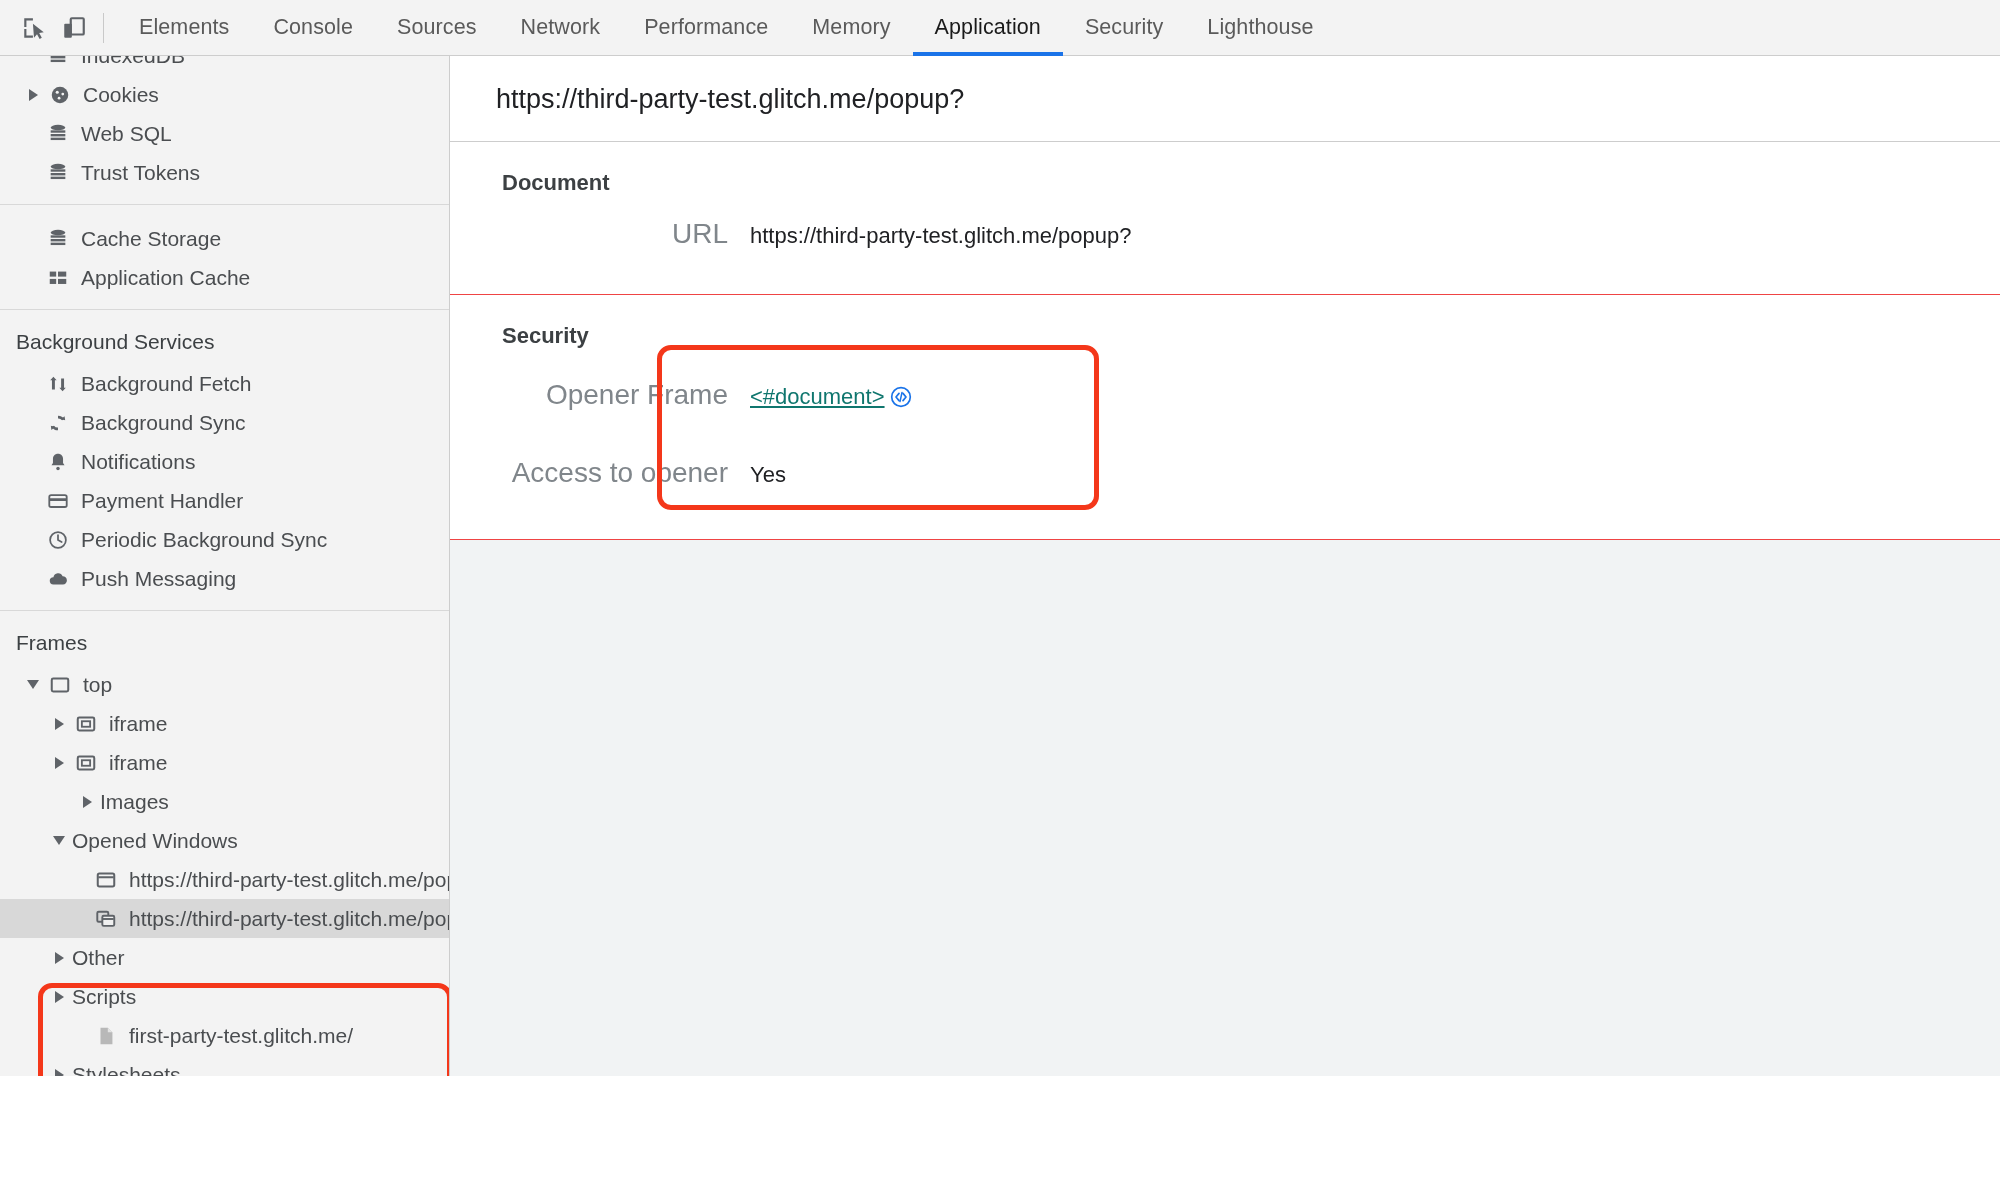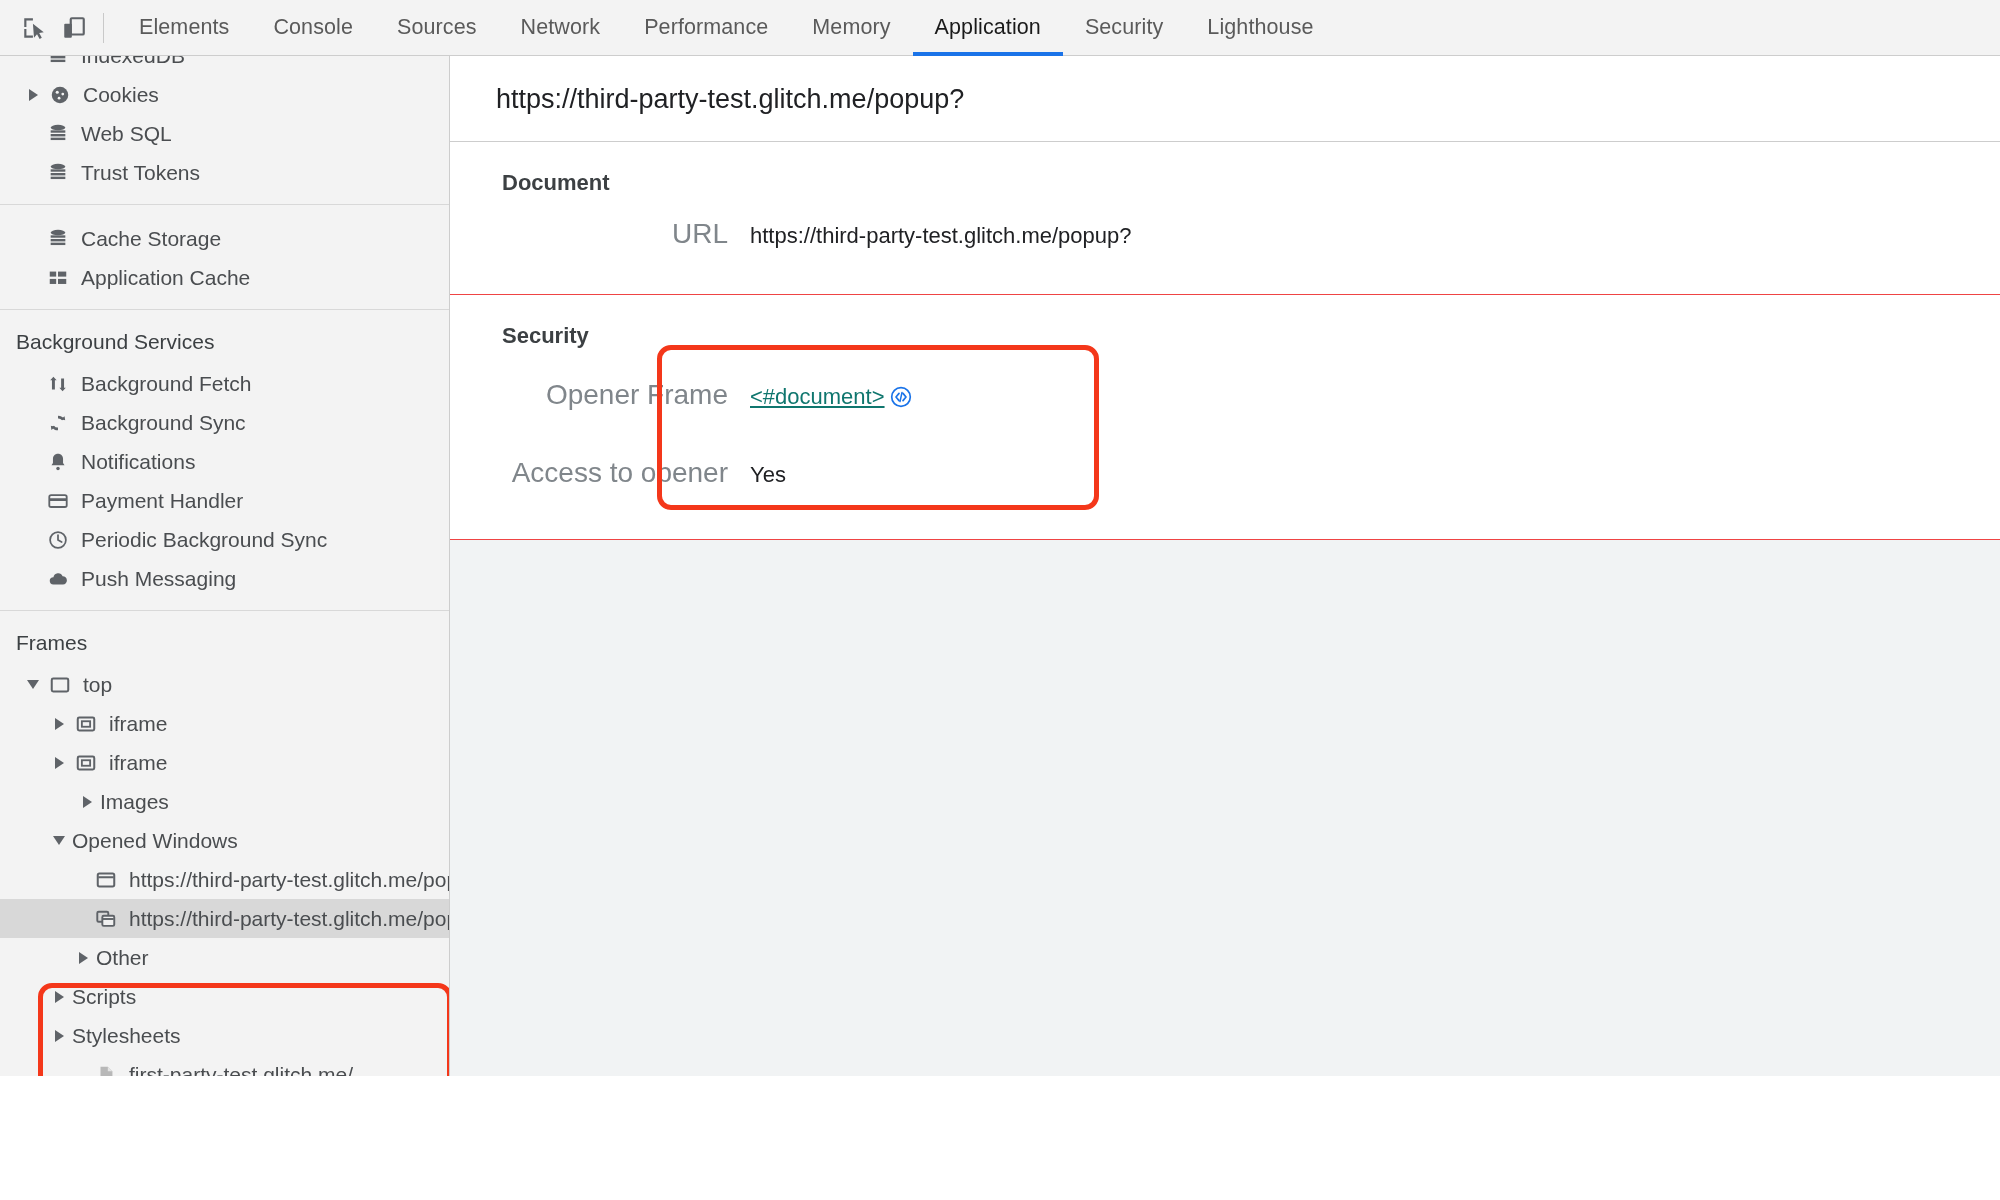--- a/index.html
+++ b/index.html
@@ -432,49 +432,49 @@
           <span class="ico">
             <svg width="22" height="22" viewBox="0 0 24 24">
                 <rect x="2.5" y="4" width="12" height="11" rx="1.5" fill="none" stroke="#5f6368" stroke-width="2.1"></rect>
                 <rect x="8" y="8.5" width="13" height="11" rx="1.5" fill="#f0f0f0" stroke="#5f6368" stroke-width="2.1"></rect>
                 <path d="M8.6 12 H20.4" stroke="#5f6368" stroke-width="2.1"></path>
               </svg>
           </span>
           <span class="label-trunc">https://third-party-test.glitch.me/popup?</span>
         </div>
 
-        <div class="row" style="padding-left:72px;">
+        <div class="row" style="padding-left:48px;">
           <span class="twisty">
               <i></i>
             </span>
           <span class="label-trunc">Other</span>
         </div>
 
         <div class="row" style="padding-left:48px;">
           <span class="twisty">
               <i></i>
             </span>
           <span class="label-trunc">Scripts</span>
-        </div>
-
-        <div class="row" style="padding-left:48px;">
-          <span class="twisty">
-              <i></i>
-            </span>
-          <span class="label-trunc">Stylesheets</span>
         </div>
 
         <div class="row" style="padding-left:92px;">
           <span class="ico">
             <svg width="22" height="22" viewBox="0 0 24 24">
                 <path d="M6 3 h8 l5 5 v13 H6 Z" fill="#b8b8b8"></path>
                 <path d="M14 3 l5 5 h-5 Z" fill="#e4e4e4"></path>
               </svg>
           </span>
           <span class="label-trunc">first-party-test.glitch.me/</span>
+        </div>
+
+        <div class="row" style="padding-left:48px;">
+          <span class="twisty">
+              <i></i>
+            </span>
+          <span class="label-trunc">Stylesheets</span>
         </div>
       </div>
 
       <div class="annot" id="annot-opened"></div>
     </div>
 
     <div class="main">
 
       <div class="main-header">https://third-party-test.glitch.me/popup?</div>
 

